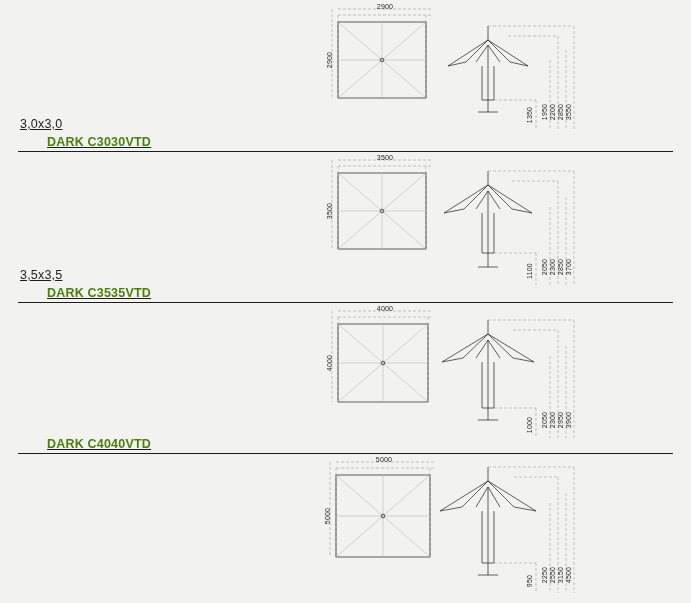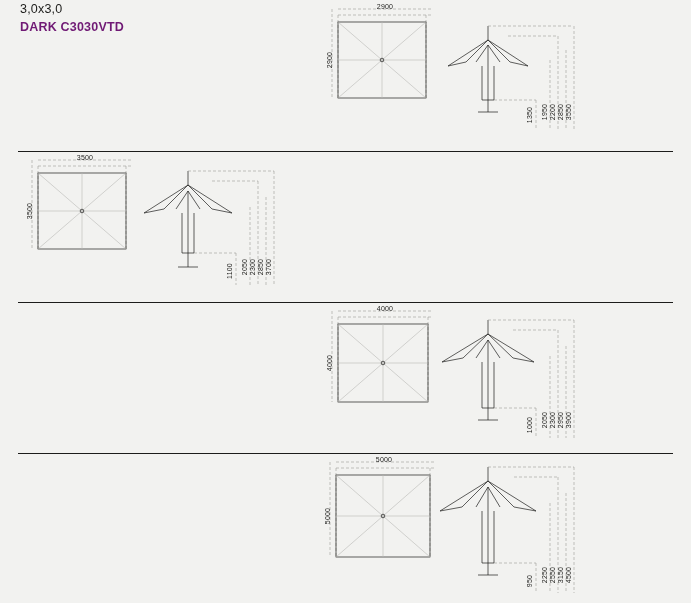--- a/index.html
+++ b/index.html
@@ -16,22 +16,23 @@
     position: relative;
   }
   .spec-list {
     display: flex;
     flex-direction: column;
   }
   .spec-row {
     position: relative;
     height: 151px;
     display: flex;
-    align-items: flex-start;
+    align-items: flex-end;
     box-sizing: border-box;
+    text-decoration: underline;
   }
   .spec-row + .spec-row::before {
     content: "";
     position: absolute;
     left: 18px;
     right: 18px;
     top: 0;
     height: 1px;
     background: #1d1d1b;
   }
@@ -44,21 +45,22 @@
     font-size: 12.5px;
     line-height: 18px;
     letter-spacing: 0.2px;
     color: #1d1d1b;
   }
   .code-label {
     font-size: 12.5px;
     line-height: 18px;
     font-weight: bold;
     letter-spacing: 0.2px;
-    color: #701a75;
+    color: #4d7c0f;
+    margin-left: 27px;
   }
   .drawings {
     flex: 1;
     height: 100%;
     position: relative;
   }
   .drawings svg {
     display: block;
     position: absolute;
     top: 0;
@@ -127,20 +129,24 @@
         <text class="dim-text" x="232" y="115" text-anchor="middle" transform="rotate(-90 232 115)">1350</text>
         <text class="dim-text" x="247" y="112" text-anchor="middle" transform="rotate(-90 247 112)">1950</text>
         <text class="dim-text" x="255" y="112" text-anchor="middle" transform="rotate(-90 255 112)">2200</text>
         <text class="dim-text" x="263" y="112" text-anchor="middle" transform="rotate(-90 263 112)">2850</text>
         <text class="dim-text" x="271" y="112" text-anchor="middle" transform="rotate(-90 271 112)">3550</text>
       </svg>
     </div>
   </div>
 
   <div class="spec-row">
+    <div class="labels">
+      <div class="size-label">3,5x3,5</div>
+      <div class="code-label">DARK C3535VTD</div>
+    </div>
     <div class="drawings">
       <svg width="391" height="151" viewBox="0 0 391 151">
         <g stroke="#9a9a98" stroke-width="0.6" fill="none" stroke-dasharray="3,2">
           <line x1="32" y1="9" x2="32" y2="98"></line>
           <line x1="38" y1="15" x2="38" y2="98"></line>
           <line x1="38" y1="15" x2="132" y2="15"></line>
           <line x1="38" y1="9" x2="132" y2="9"></line>
           <line x1="126" y1="15" x2="126" y2="98"></line>
         </g>
         <g stroke="#1d1d1b" stroke-width="0.7" fill="none">
@@ -180,20 +186,21 @@
         <text class="dim-text" x="247" y="116" text-anchor="middle" transform="rotate(-90 247 116)">2050</text>
         <text class="dim-text" x="255" y="116" text-anchor="middle" transform="rotate(-90 255 116)">2300</text>
         <text class="dim-text" x="263" y="116" text-anchor="middle" transform="rotate(-90 263 116)">2850</text>
         <text class="dim-text" x="271" y="116" text-anchor="middle" transform="rotate(-90 271 116)">3700</text>
       </svg>
     </div>
   </div>
 
   <div class="spec-row">
     <div class="labels">
+      <div class="code-label">DARK C4040VTD</div>
     </div>
     <div class="drawings">
       <svg width="391" height="151" viewBox="0 0 391 151">
         <g stroke="#9a9a98" stroke-width="0.6" fill="none" stroke-dasharray="3,2">
           <line x1="32" y1="9" x2="32" y2="100"></line>
           <line x1="38" y1="15" x2="38" y2="100"></line>
           <line x1="38" y1="15" x2="132" y2="15"></line>
           <line x1="38" y1="9" x2="132" y2="9"></line>
           <line x1="128" y1="15" x2="128" y2="100"></line>
         </g>

